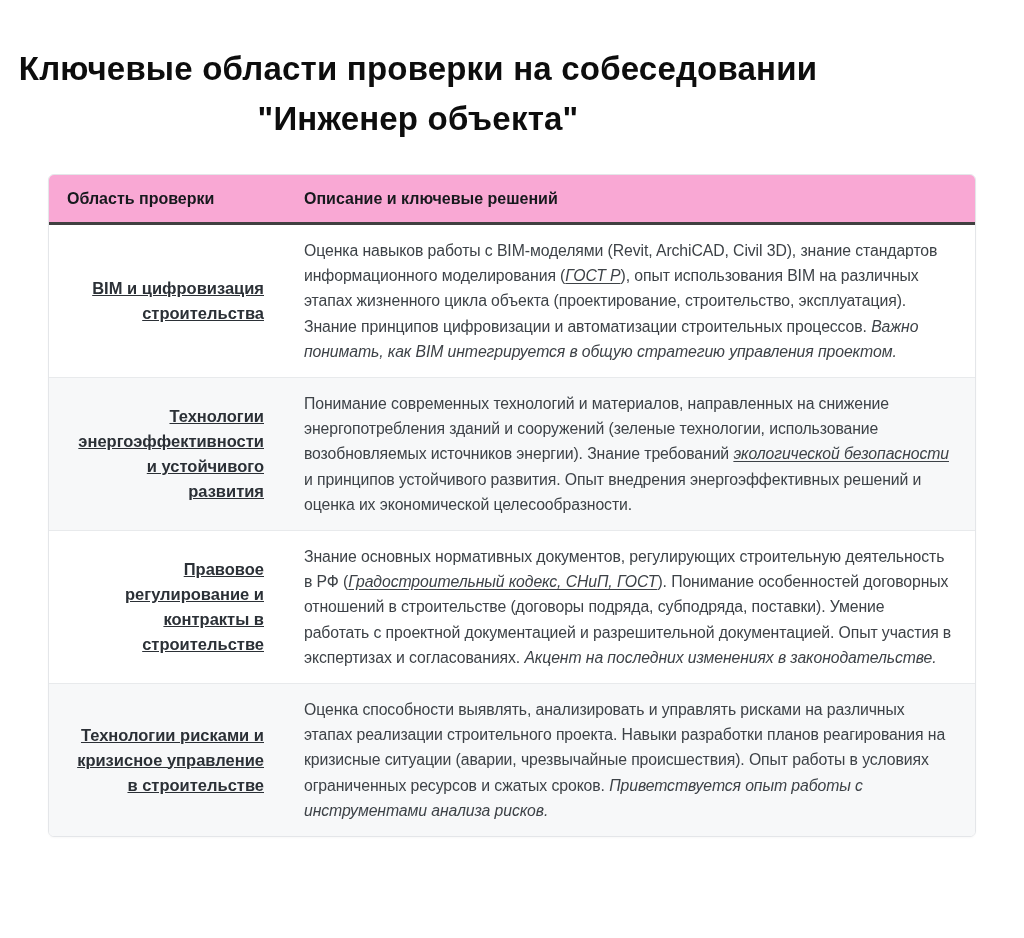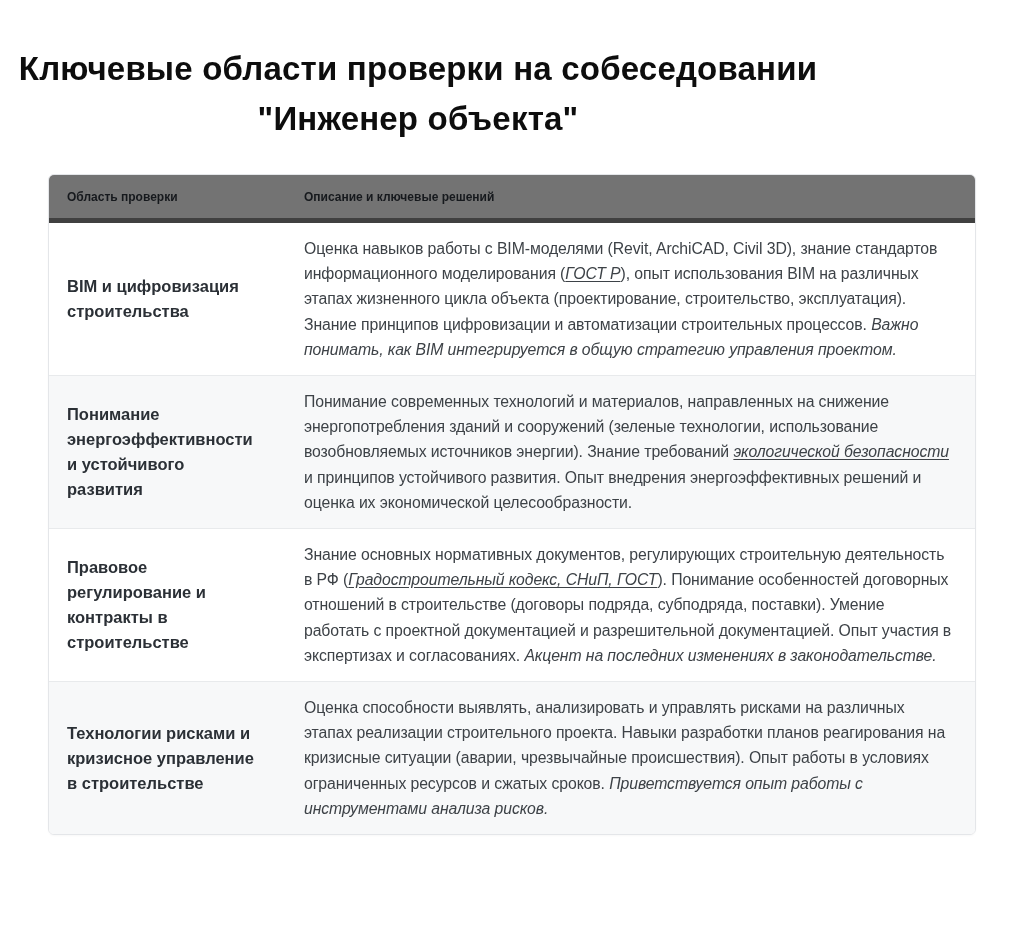--- a/index.html
+++ b/index.html
@@ -36,36 +36,37 @@
     box-shadow: 0 1px 2px rgba(0,0,0,0.03);
     box-sizing: border-box;
   }
   table.check-table {
     width: 100%;
     border-collapse: collapse;
     table-layout: fixed;
   }
   table.check-table col.c-area { width: 237px; }
   thead th {
-    background: #737373;
+    background: #f9a8d4;
     text-align: left;
-    font-size: 12px;
+    font-size: 16px;
     font-weight: 700;
     color: #16191d;
     padding: 15px 18px 14px 18px;
-    border-bottom: 5px solid #404040;
+    border-bottom: 3px solid #404040;
   }
   tbody th.area {
-    text-align: left;
+    text-align: right;
     vertical-align: middle;
     font-size: 16.5px;
     font-weight: 700;
     color: #2b3036;
     line-height: 25px;
     padding: 12px 22px 12px 18px;
+    text-decoration: underline;
   }
   tbody td.desc {
     vertical-align: middle;
     font-size: 15.8px;
     color: #3d4247;
     line-height: 25.2px;
     padding: 13px 22px 13px 18px;
     letter-spacing: -0.1px;
   }
   tbody tr { background: #ffffff; border-top: 1px solid #e8eaec; }
@@ -101,21 +102,21 @@
           <th>Область проверки</th>
           <th>Описание и ключевые решений</th>
         </tr>
       </thead>
       <tbody>
           <tr>
             <th class="area">BIM и цифровизация строительства</th>
             <td class="desc"><span>Оценка навыков работы с BIM-моделями (Revit, ArchiCAD, Civil 3D), знание стандартов информационного моделирования (</span><a class="u">ГОСТ Р</a><span>), опыт использования BIM на различных этапах жизненного цикла объекта (проектирование, строительство, эксплуатация). Знание принципов цифровизации и автоматизации строительных процессов. </span><em>Важно понимать, как BIM интегрируется в общую стратегию управления проектом.</em></td>
           </tr>
           <tr>
-            <th class="area">Понимание энергоэффективности и устойчивого развития</th>
+            <th class="area">Технологии энергоэффективности и устойчивого развития</th>
             <td class="desc"><span>Понимание современных технологий и материалов, направленных на снижение энергопотребления зданий и сооружений (зеленые технологии, использование возобновляемых источников энергии). Знание требований </span><a class="u">экологической безопасности</a><span> и принципов устойчивого развития. Опыт внедрения энергоэффективных решений и оценка их экономической целесообразности.</span></td>
           </tr>
           <tr>
             <th class="area">Правовое регулирование и контракты в строительстве</th>
             <td class="desc"><span>Знание основных нормативных документов, регулирующих строительную деятельность в РФ (</span><a class="u">Градостроительный кодекс, СНиП, ГОСТ</a><span>). Понимание особенностей договорных отношений в строительстве (договоры подряда, субподряда, поставки). Умение работать с проектной документацией и разрешительной документацией. Опыт участия в экспертизах и согласованиях. </span><em>Акцент на последних изменениях в законодательстве.</em></td>
           </tr>
           <tr>
             <th class="area">Технологии рисками и кризисное управление в строительстве</th>
             <td class="desc"><span>Оценка способности выявлять, анализировать и управлять рисками на различных этапах реализации строительного проекта. Навыки разработки планов реагирования на кризисные ситуации (аварии, чрезвычайные происшествия). Опыт работы в условиях ограниченных ресурсов и сжатых сроков. </span><em>Приветствуется опыт работы с инструментами анализа рисков.</em></td>
           </tr>

